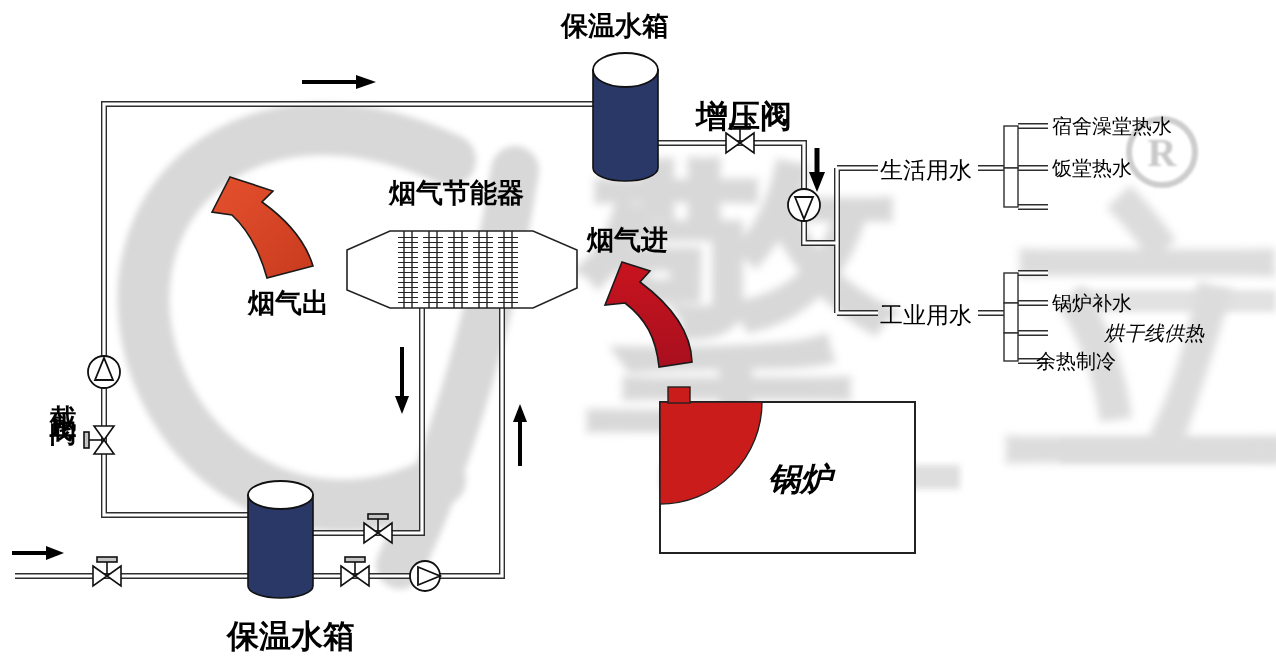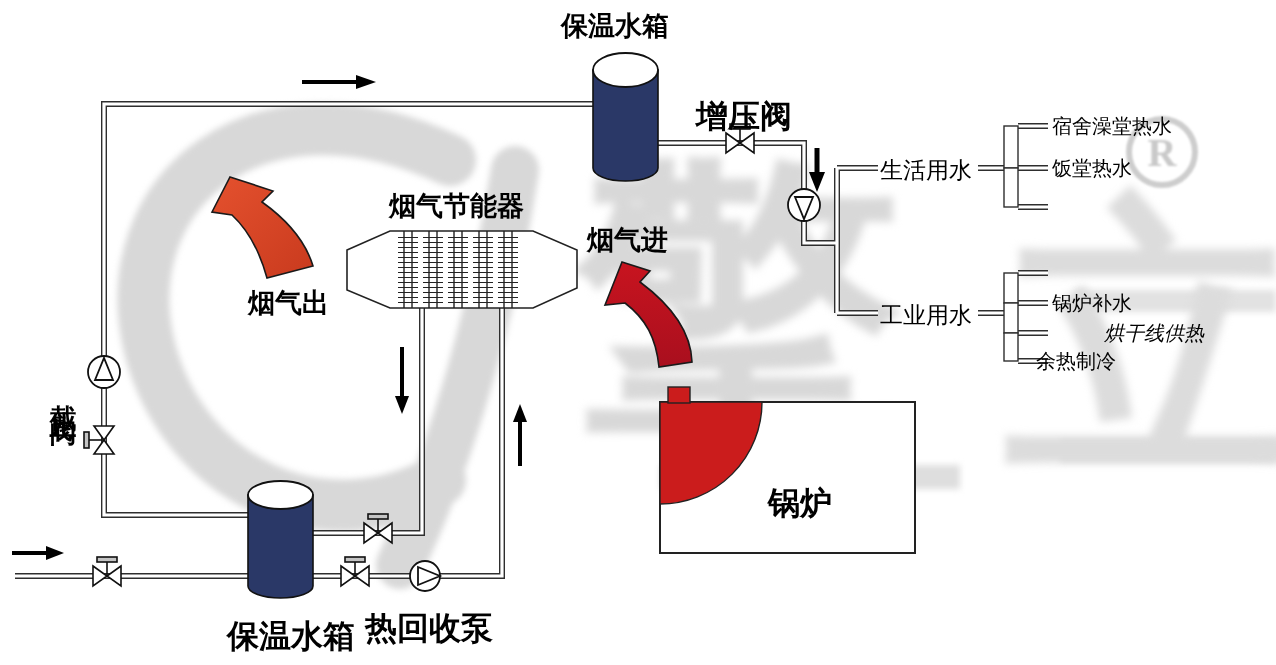--- a/index.html
+++ b/index.html
@@ -189,27 +189,26 @@
       </g>
       <g>
         <circle cx="425" cy="576" r="15"></circle>
         <path d="M418 567 L418 585 L440 576 Z"></path>
       </g>
     </g>
   </svg>
 
   <div class="lbl big" style="left:561px;top:8px;">保温水箱</div>
   <div class="lbl mid" style="left:696px;top:95px;">增压阀</div>
-  <div class="lbl big" style="left:389px;top:188px;">烟气节能器</div>
+  <div class="lbl big" style="left:389px;top:175px;">烟气节能器</div>
   <div class="lbl big" style="left:248px;top:285px;">烟气出</div>
   <div class="lbl big" style="left:587px;top:222px;">烟气进</div>
   <div class="lbl big vert" style="left:45px;top:383px;">截止阀</div>
   <div class="lbl mid" style="left:227px;top:615px;">保温水箱</div>
-  <div class="lbl mid" style="left:365px;top:607px;">热回收泵</div>
-  <div class="lbl mid" style="left:768px;top:482px;">锅炉</div>
+  <div class="lbl mid" style="left:768px;top:458px;font-style:italic;">锅炉</div>
 
   <div class="lbl grp" style="left:880px;top:155px;">生活用水</div>
   <div class="lbl grp" style="left:880px;top:300px;">工业用水</div>
 
   <div class="lbl branch" style="left:1052px;top:113px;">宿舍澡堂热水</div>
   <div class="lbl branch" style="left:1052px;top:155px;">饭堂热水</div>
   <div class="lbl branch" style="left:1052px;top:290px;">锅炉补水</div>
   <div class="lbl branch" style="left:1104px;top:320px;font-style:italic;">烘干线供热</div>
   <div class="lbl branch" style="left:1036px;top:348px;">余热制冷</div>
 

